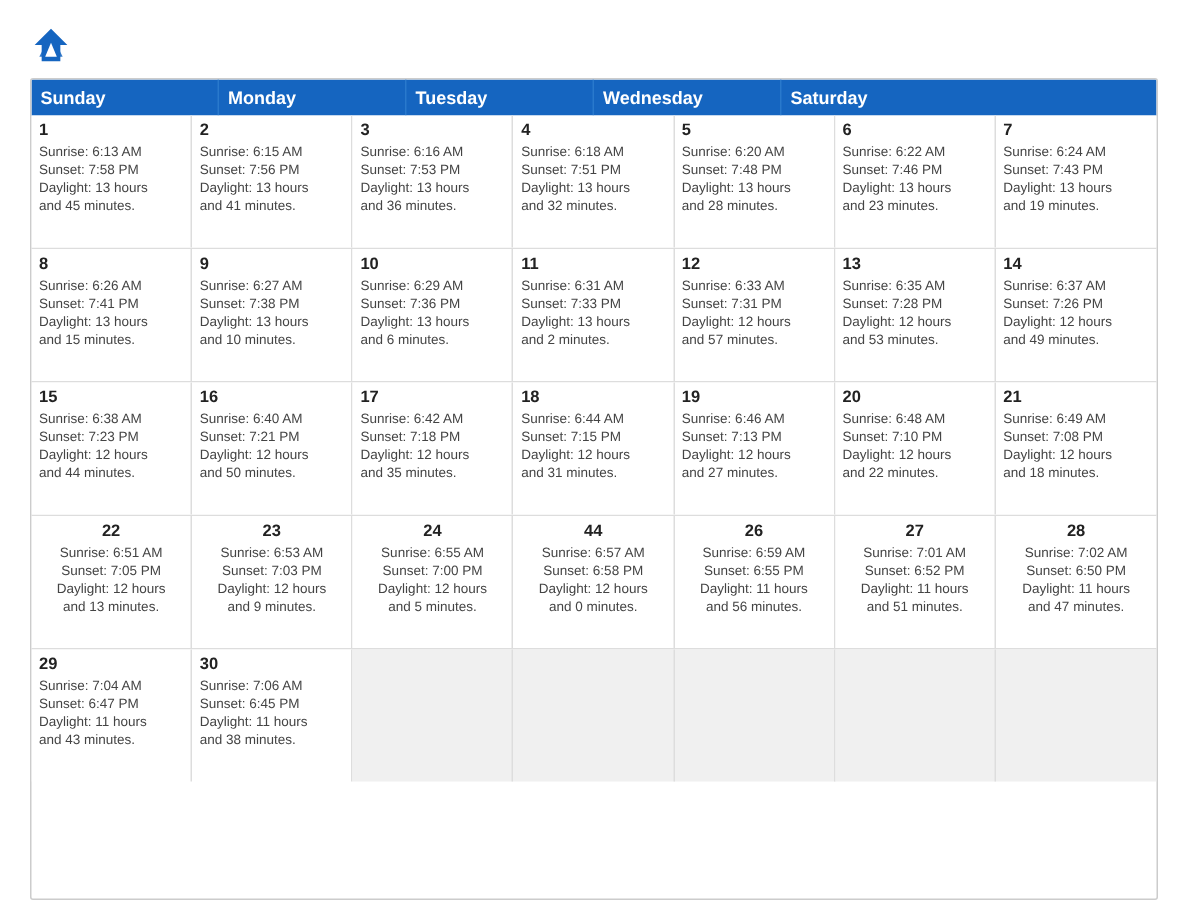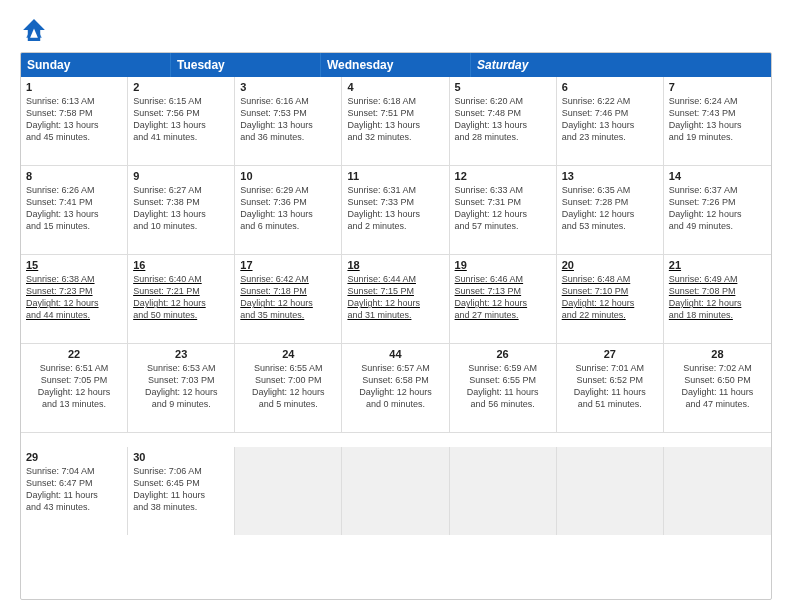--- a/index.html
+++ b/index.html
@@ -54,43 +54,43 @@
       margin-top: 2px;
     }
     .calendar {
       flex: 1;
       border: 1px solid #ccc;
       border-radius: 2px;
       overflow: hidden;
     }
     .cal-header {
       display: grid;
-      grid-template-columns: repeat(5, 1fr);
+      grid-template-columns: repeat(6, 1fr);
       background: #1565c0;
     }
     .cal-header-cell {
       color: #fff;
       font-size: 12px;
       font-weight: bold;
       padding: 5px 6px;
       text-align: left;
       border-right: 1px solid #2979cc;
     }
-    .cal-header-cell:last-child { border-right: none; font-style: italic; }
+    .cal-header-cell:last-child { border-right: none; }
     .cal-body {
       display: flex;
       flex-direction: column;
     }
     .cal-row {
       display: grid;
       grid-template-columns: repeat(7, 1fr);
       border-bottom: 1px solid #ddd;
       flex: 1;
     }
-    .cal-row:last-child { border-bottom: none; margin-top: 14px; }
+    .cal-row:last-child { border-bottom: none; }
     .cal-cell {
       border-right: 1px solid #ddd;
       padding: 4px 5px;
       font-size: 9.5px;
       color: #333;
       min-height: 88px;
       vertical-align: top;
       background: #fff;
     }
     .cal-cell:last-child { border-right: none; }
@@ -130,20 +130,21 @@
     </div>
     <div class="title-block">
       <div class="month-title"></div>
       <div class="location"></div>
     </div>
   </div>
 
   <div class="calendar">
     <div class="cal-header">
     <div class="cal-header-cell">Sunday</div>
+        <div class="cal-header-cell">Monday</div>
         <div class="cal-header-cell">Tuesday</div>
         <div class="cal-header-cell">Wednesday</div>
         <div class="cal-header-cell">Saturday</div>
       </div>
     <div class="cal-body">
     <div class="cal-row" style="height: 96px;">
           <div class="cal-cell">
             <span class="day-num">1</span>
             <span class="cell-line">Sunrise: 6:13 AM</span>
             <span class="cell-line">Sunset: 7:58 PM</span>
@@ -237,21 +238,21 @@
             <span class="cell-line">and 53 minutes.</span>
           </div>
           <div class="cal-cell">
             <span class="day-num">14</span>
             <span class="cell-line">Sunrise: 6:37 AM</span>
             <span class="cell-line">Sunset: 7:26 PM</span>
             <span class="cell-line">Daylight: 12 hours</span>
             <span class="cell-line">and 49 minutes.</span>
           </div>
         </div>
-        <div class="cal-row" style="height: 96px; text-decoration: underline;">
+        <div class="cal-row" style="height: 96px;">
           <div class="cal-cell">
             <span class="day-num">15</span>
             <span class="cell-line">Sunrise: 6:38 AM</span>
             <span class="cell-line">Sunset: 7:23 PM</span>
             <span class="cell-line">Daylight: 12 hours</span>
             <span class="cell-line">and 44 minutes.</span>
           </div>
           <div class="cal-cell">
             <span class="day-num">16</span>
             <span class="cell-line">Sunrise: 6:40 AM</span>

